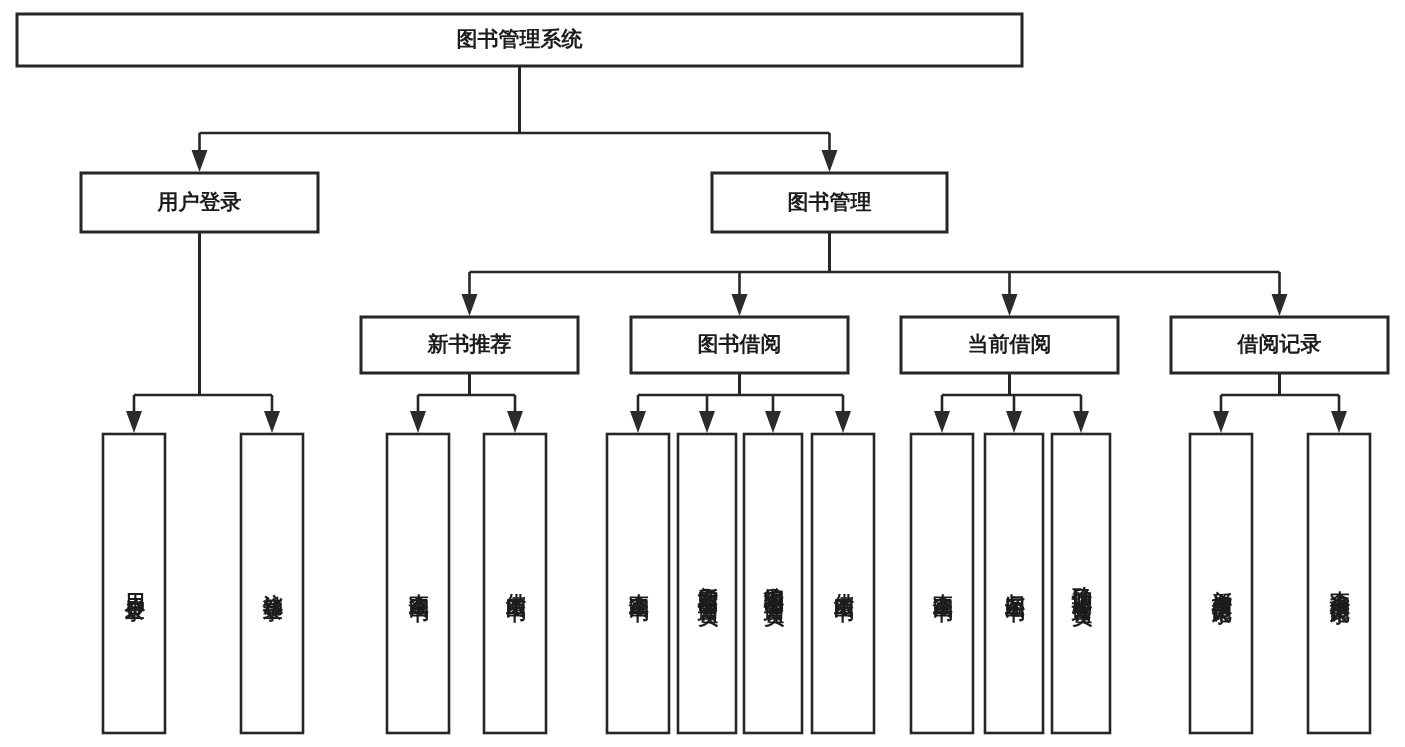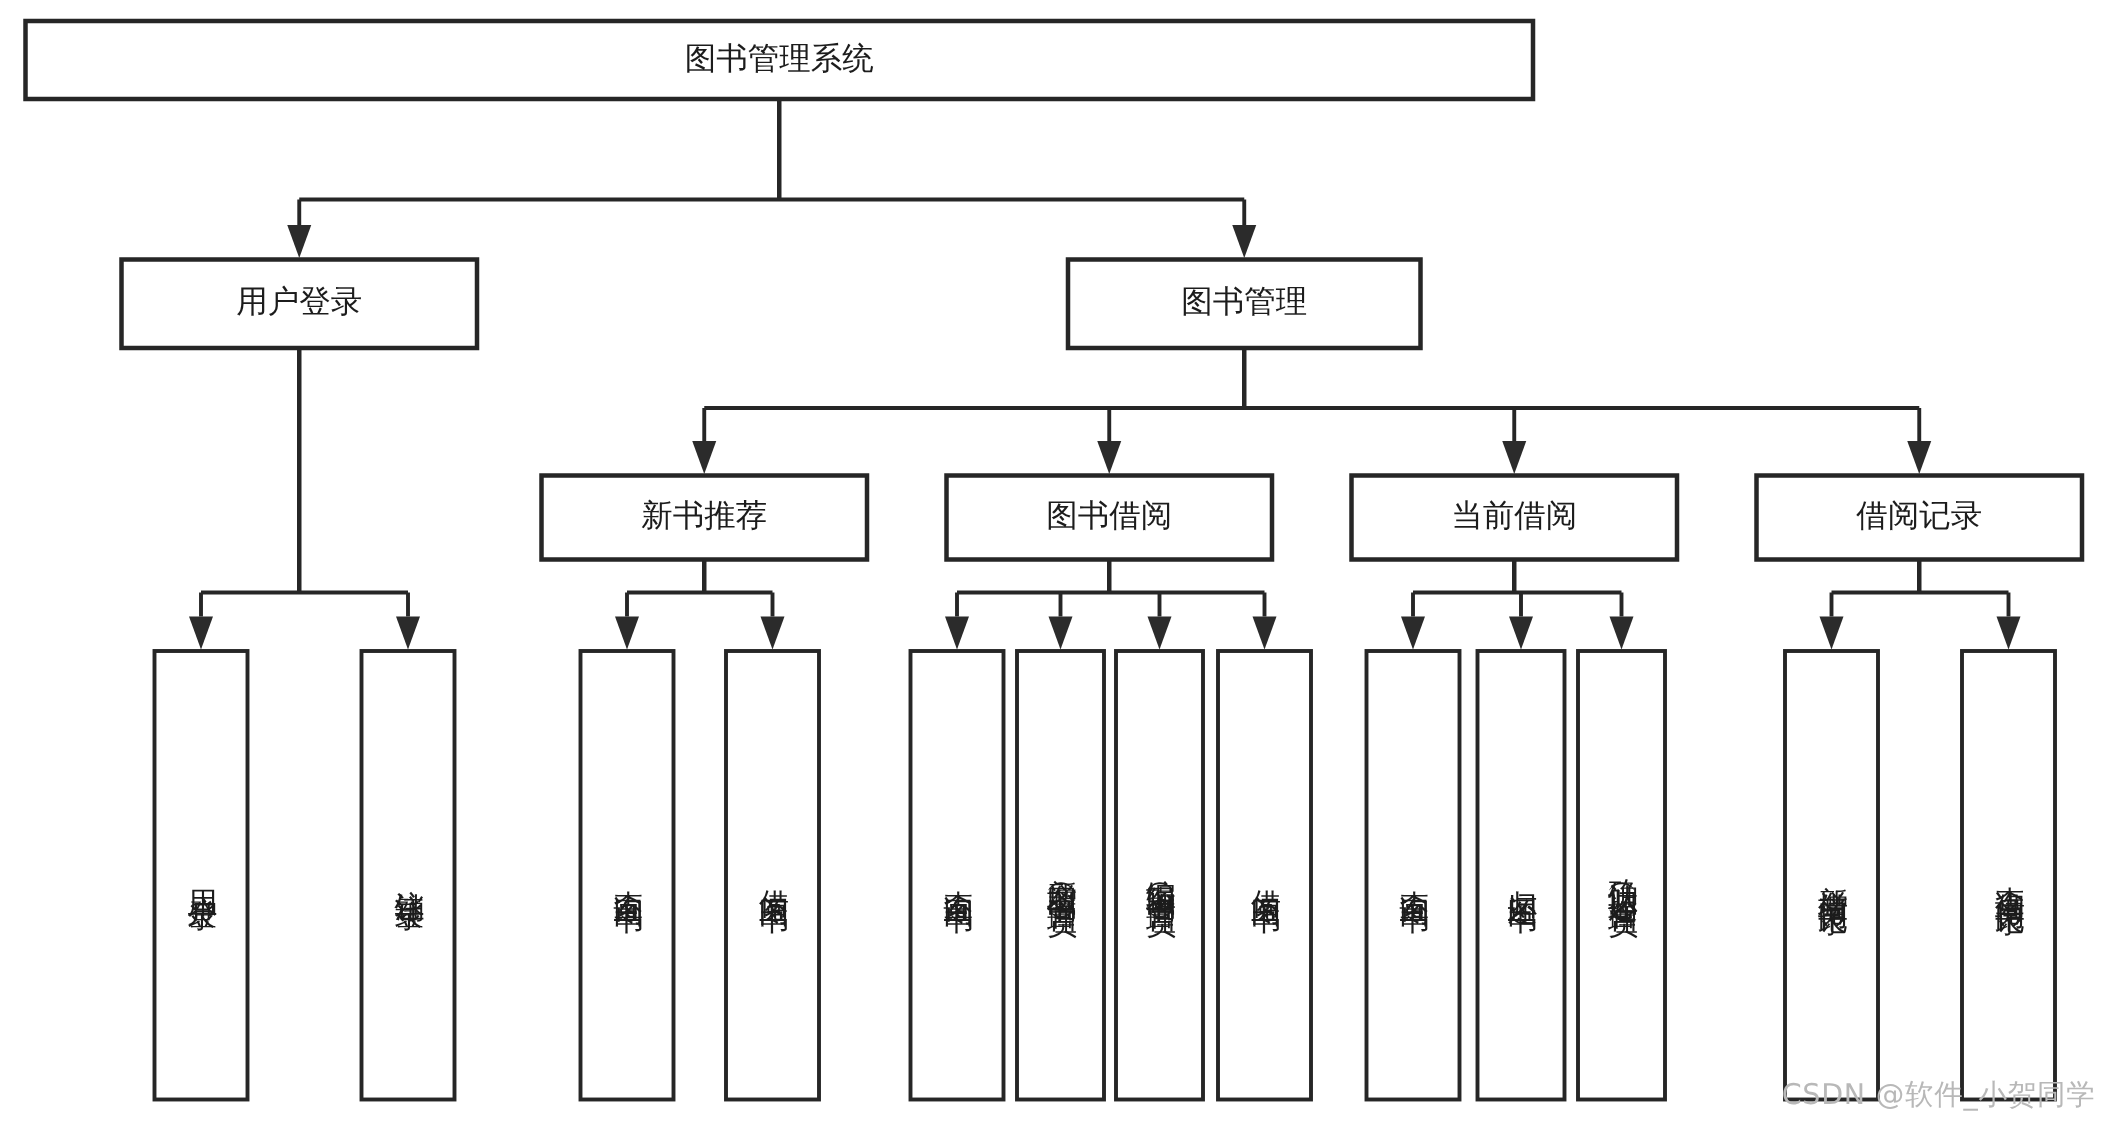--- a/index.html
+++ b/index.html
@@ -11,20 +11,21 @@
     width: 1405px;
     height: 747px;
     font-family: "DejaVu Sans", "Liberation Sans", sans-serif;
     overflow: hidden;
   }
   #diagram-root {
     position: relative;
     width: 1405px;
     height: 747px;
     background: #ffffff;
+    font-weight: bold;
   }
   svg#flow {
     position: absolute;
     left: 0;
     top: 0;
     width: 1405px;
     height: 747px;
     display: block;
   }
   .node-rect {
@@ -211,14 +212,13 @@
           <rect class="node-rect thin" x="1190" y="434" width="62" height="299"></rect>
           <text class="node-label vertical" x="1221" y="583.5">新增借阅记录</text>
         </g>
         <g>
           <rect class="node-rect thin" x="1308" y="434" width="62" height="299"></rect>
           <text class="node-label vertical" x="1339" y="583.5">查询借阅记录</text>
         </g>
       </g>
   </svg>
 
-  <div class="watermark">CSDN @软件_小贺同学</div>
 </div>
 
 </body></html>

